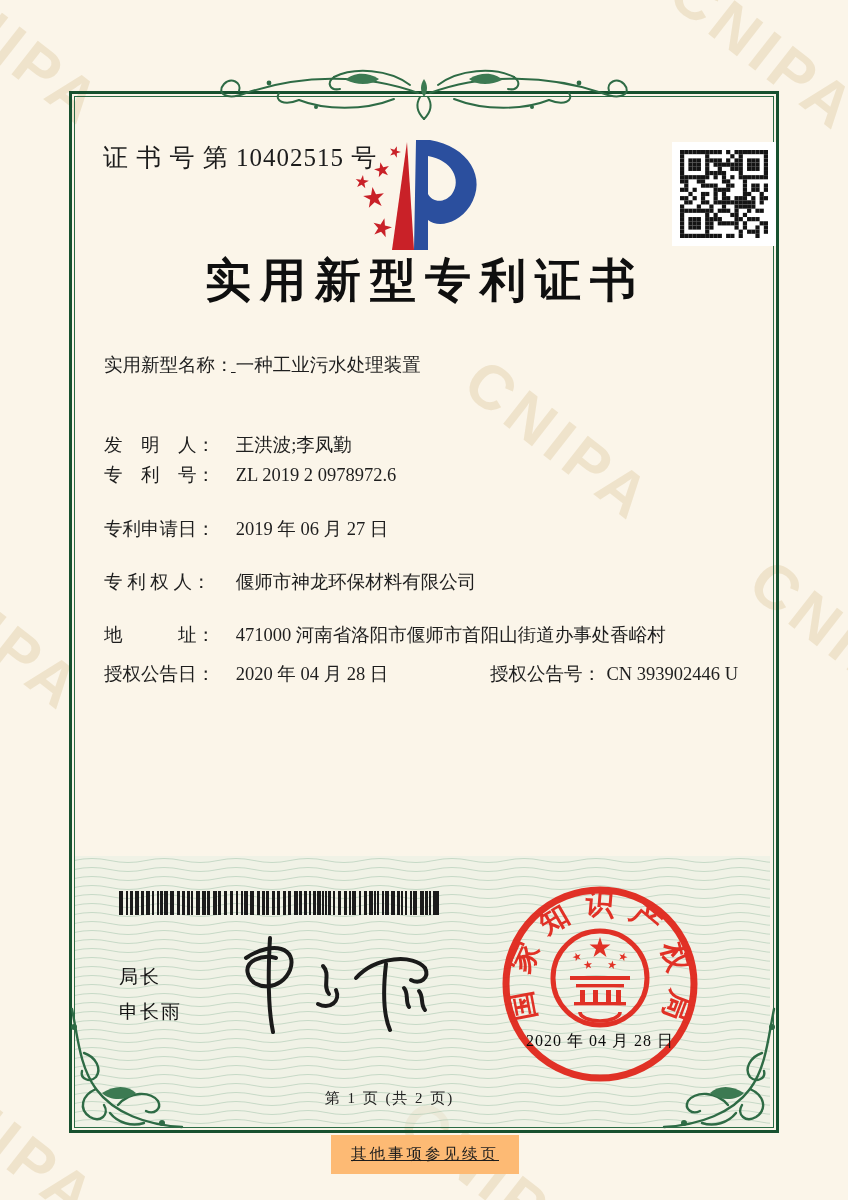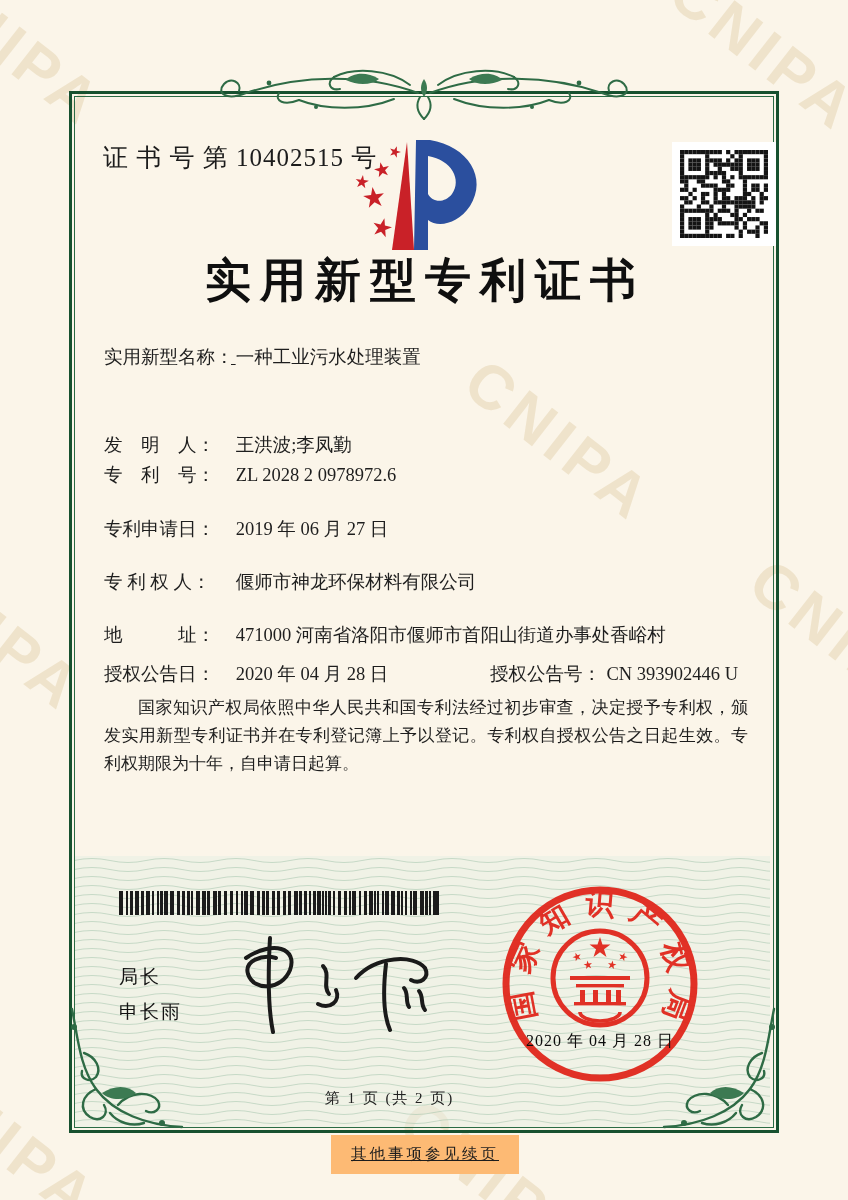--- a/index.html
+++ b/index.html
@@ -392,31 +392,31 @@
         <rect x="36" y="80" width="4" height="4" fill="#141414"></rect>
         <rect x="44" y="80" width="4" height="4" fill="#141414"></rect>
         <rect x="48" y="80" width="4" height="4" fill="#141414"></rect>
         <rect x="56" y="80" width="4" height="4" fill="#141414"></rect>
         <rect x="72" y="80" width="4" height="4" fill="#141414"></rect>
       </svg>
   </div>
 
   <div class="title">实用新型专利证书</div>
 
-  <div class="row" style="top:344px;text-decoration:underline;">
+  <div class="row" style="top:352px;text-decoration:underline;">
     <span class="lab">实用新型名称：</span>
     <span class="val">一种工业污水处理装置</span>
   </div>
   <div class="row" style="top:432px;">
     <span class="lab">发　明　人：</span>
     <span class="val">王洪波;李凤勤</span>
   </div>
   <div class="row" style="top:462px;">
     <span class="lab">专　利　号：</span>
-    <span class="val">ZL 2028 2 0978972.6</span>
+    <span class="val">ZL 2019 2 0978972.6</span>
   </div>
   <div class="row" style="top:516px;">
     <span class="lab">专利申请日：</span>
     <span class="val">2019 年 06 月 27 日</span>
   </div>
   <div class="row" style="top:569px;">
     <span class="lab">专 利 权 人：</span>
     <span class="val">偃师市神龙环保材料有限公司</span>
   </div>
   <div class="row" style="top:622px;">
@@ -424,21 +424,20 @@
     <span class="val">471000 河南省洛阳市偃师市首阳山街道办事处香峪村</span>
   </div>
   <div class="row" style="top:661px;">
     <span class="lab">授权公告日：</span>
     <span class="val">2020 年 04 月 28 日</span>
     <span class="lab2">授权公告号：</span>
     <span class="val">CN 393902446 U</span>
   </div>
 
   <div class="body-text">
-    <p>国家知识产权局依照中华人民共和国专利法经过初步审查，决定授予专利权，颁发实用新型专利证书并在专利登记簿上予以登记。专利权自授权公告之日起生效。专利权期限为十年，自申请日起算。</p>
   </div>
 
   <svg class="barcode" id="barcode-svg" width="322" height="24" viewBox="0 0 322 24">
       <rect x="0" y="0" width="4" height="24" fill="#1b1b1b"></rect>
       <rect x="7" y="0" width="2" height="24" fill="#1b1b1b"></rect>
       <rect x="11" y="0" width="3" height="24" fill="#1b1b1b"></rect>
       <rect x="16" y="0" width="4" height="24" fill="#1b1b1b"></rect>
       <rect x="22" y="0" width="3" height="24" fill="#1b1b1b"></rect>
       <rect x="27" y="0" width="4" height="24" fill="#1b1b1b"></rect>
       <rect x="33" y="0" width="2" height="24" fill="#1b1b1b"></rect>

